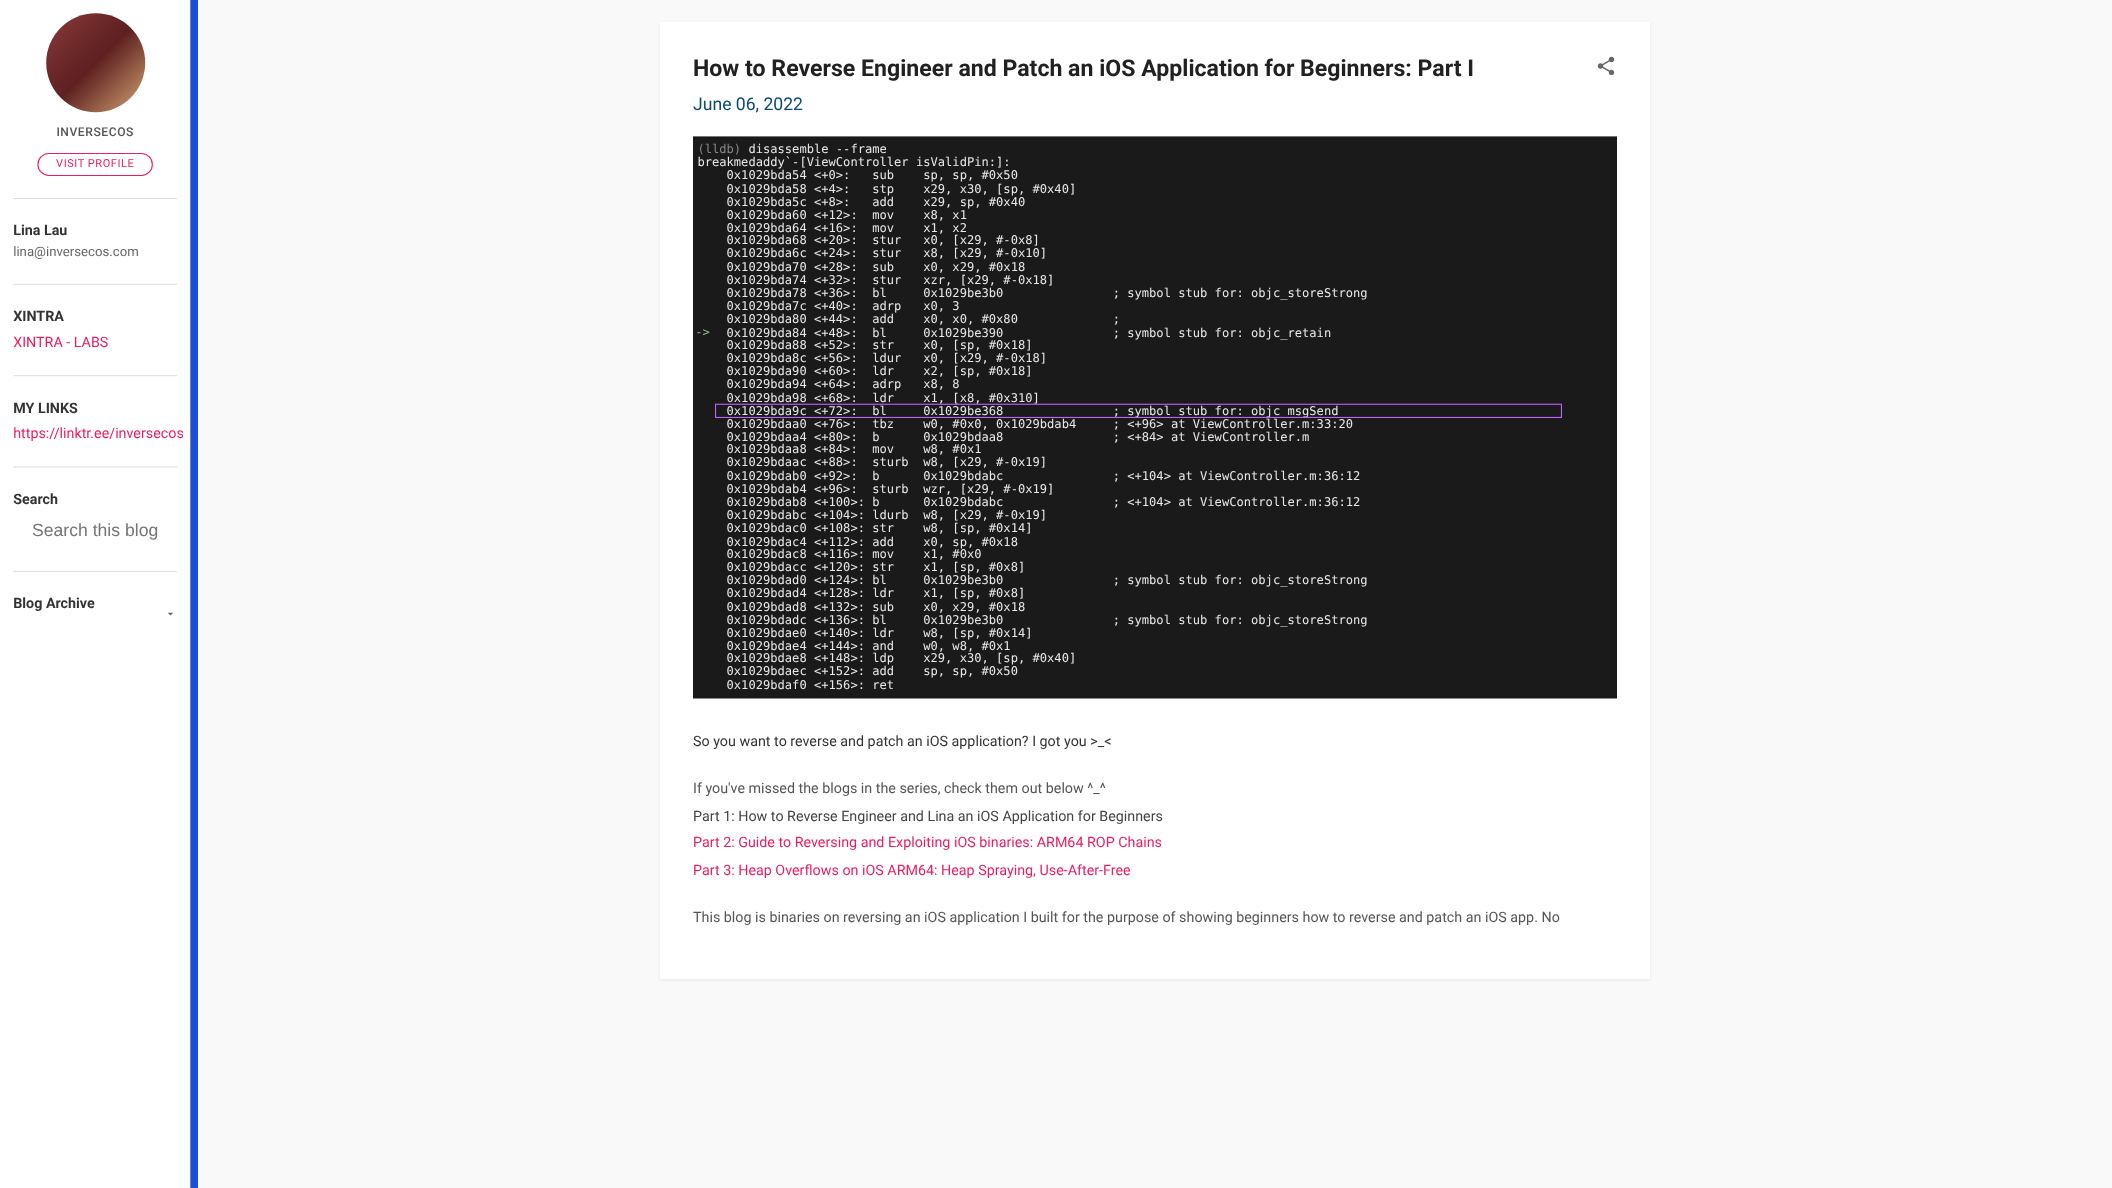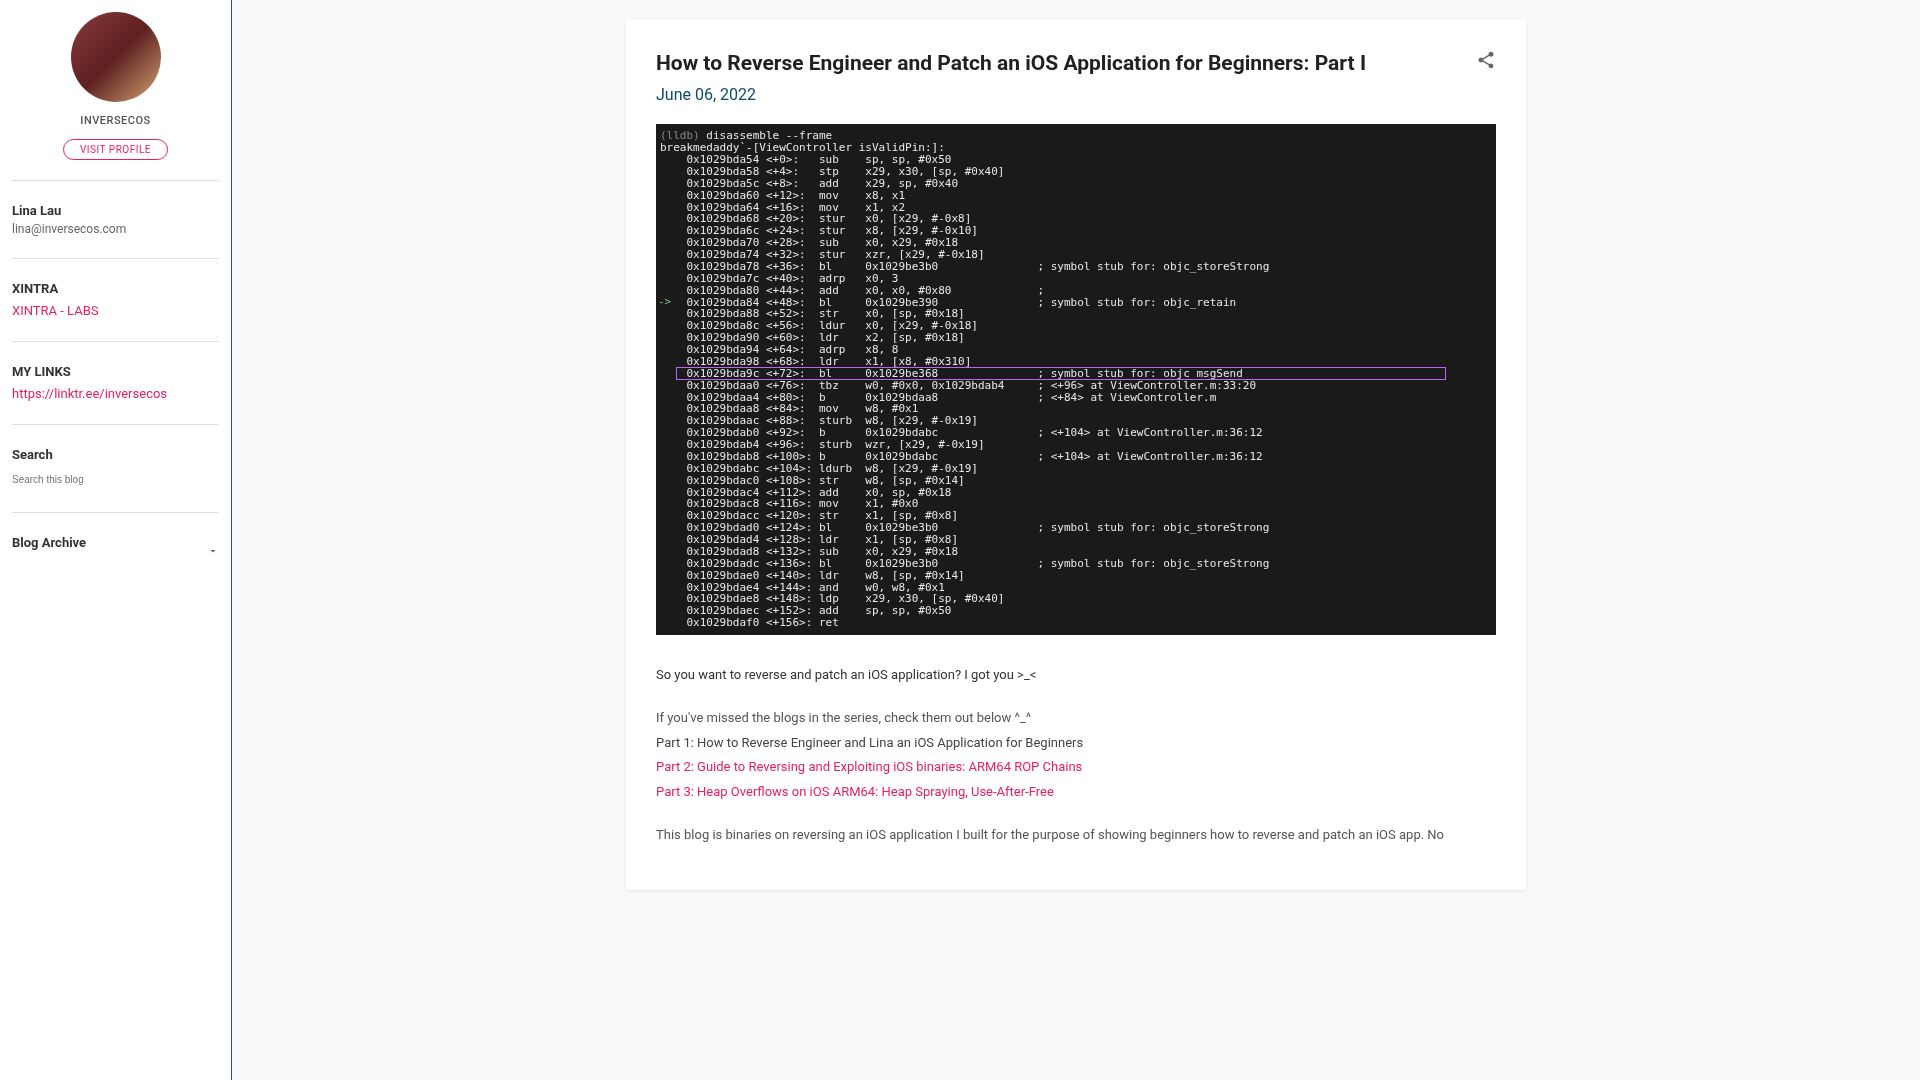--- a/index.html
+++ b/index.html
@@ -4,24 +4,24 @@
   <style>
     * { margin: 0; padding: 0; box-sizing: border-box; }
     body {
       font-family: 'Roboto', Arial, sans-serif;
       background: #f9f9f9;
       color: #212121;
       display: flex;
       min-height: 100vh;
     }
     .sidebar {
-      width: 232px;
+      width: 180px;
       background: #fff;
       padding: 12px;
-      border-right: 1px solid #1d4ed8;
+      border-right: 7px solid #1d4ed8;
       flex-shrink: 0;
     }
     .avatar {
       width: 90px;
       height: 90px;
       border-radius: 50%;
       margin: 0 auto 12px;
       display: block;
       background: linear-gradient(135deg, #8b3a3a 0%, #5d2020 50%, #d4a574 100%);
     }
@@ -63,25 +63,26 @@
     .sidebar-link {
       color: #e91e63;
       font-size: 13px;
       text-decoration: none;
       cursor: pointer;
     }
     .search-input {
       width: 100%;
       border: none;
       background: transparent;
-      font-size: 10px;
+      font-size: 16px;
       color: #999;
       padding: 8px 0 4px;
       outline: none;
       border-bottom: 1px solid transparent;
+      text-align: center;
     }
     .archive-row {
       display: flex;
       justify-content: space-between;
       align-items: flex-end;
       cursor: pointer;
     }
     .chevron {
       width: 12px;
       height: 12px;

